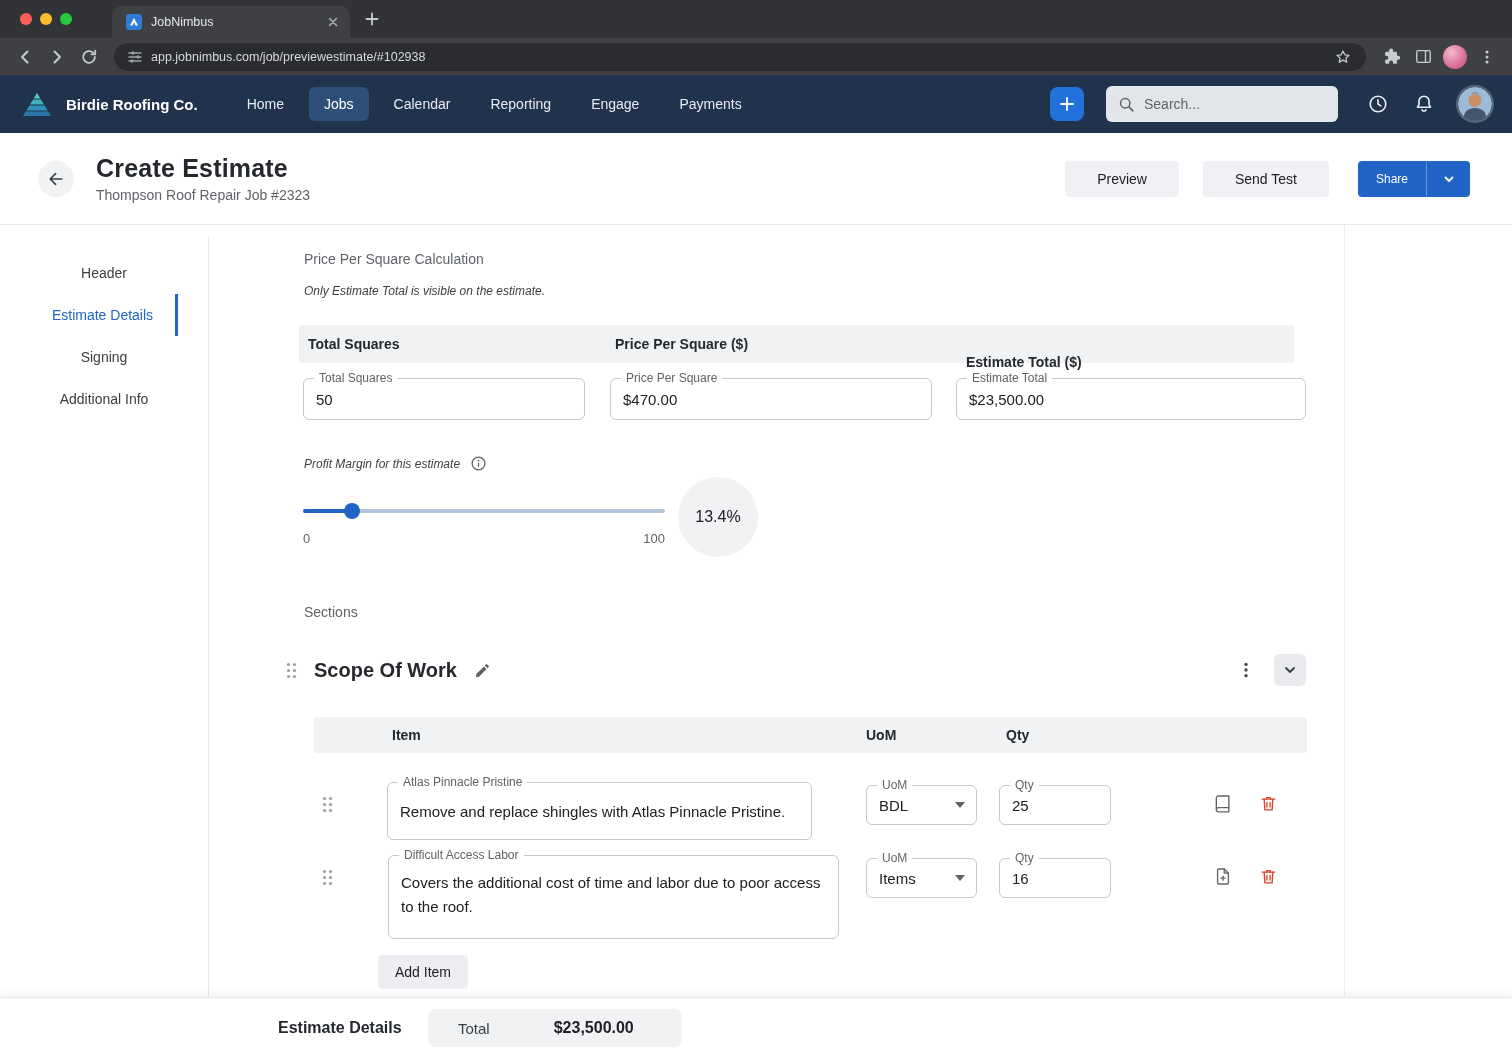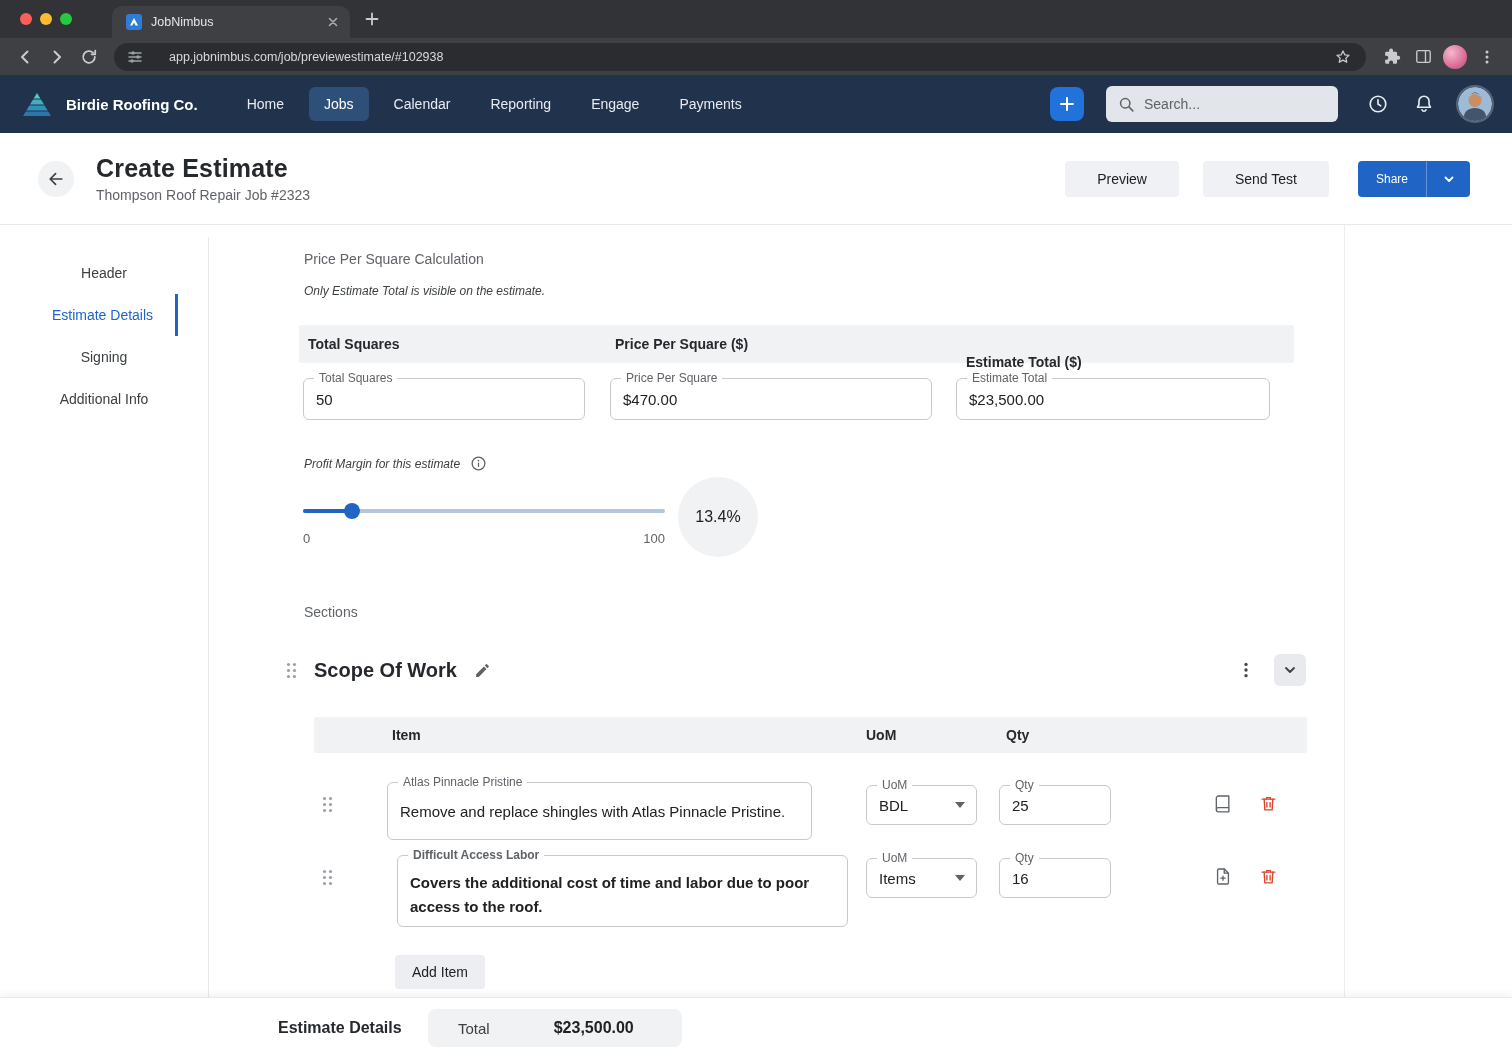--- a/index.html
+++ b/index.html
@@ -17,21 +17,21 @@
   .lights{display:flex;gap:8px;align-items:center;height:38px;padding:0 14px 0 20px;}
   .light{width:12px;height:12px;border-radius:50%;}
   .l-red{background:#FF5F57}.l-yellow{background:#FEBC2E}.l-green{background:#28C840}
   .tab{height:32px;width:238px;margin-left:26px;background:#3F4044;border-radius:10px 10px 0 0;
     display:flex;align-items:center;gap:9px;padding:0 10px 0 14px;}
   .tab-title{flex:1;font-size:12.5px;color:#E4E6EA;white-space:nowrap;overflow:hidden;}
   .newtab{height:38px;display:flex;align-items:center;padding:0 14px;}
   .toolbar{height:37px;background:#3F4044;display:flex;align-items:center;padding:0 10px;gap:2px;}
   .tbtn{width:30px;height:30px;display:flex;align-items:center;justify-content:center;border-radius:50%;}
   .omnibox{flex:1;height:28px;margin:0 8px;border-radius:14px;background:#2B2C2F;
-    display:flex;align-items:center;gap:27px;padding:0 14px;}
+    display:flex;align-items:center;gap:9px;padding:0 14px;}
   .url{flex:1;font-size:12.5px;color:#D6D9DD;white-space:nowrap;overflow:hidden;}
   .pinkav{width:24px;height:24px;border-radius:50%;
     background:radial-gradient(circle at 35% 32%,#F4B8CC,#D5638E 70%);}
   
   .appbar{position:absolute;top:75px;left:0;right:0;height:58px;background:var(--navy);
     display:flex;align-items:center;padding:0 20px 0 22px;}
   .company{color:#fff;font-size:15px;font-weight:700;margin:0 34px 0 14px;white-space:nowrap;}
   .nav{display:flex;gap:10px;align-items:center;}
   .nav-item{color:#E8ECF2;font-size:14px;padding:9px 15px;border-radius:6px;cursor:default;white-space:nowrap;}
   .nav-item.active{background:var(--nav-active);color:#fff;}
@@ -316,21 +316,21 @@
     </div>
 
     <div class="field" style="left:65px;top:153px;width:282px;height:42px;">
       <span class="flabel">Total Squares</span>
       <div class="fval">50</div>
     </div>
     <div class="field" style="left:372px;top:153px;width:322px;height:42px;">
       <span class="flabel">Price Per Square</span>
       <div class="fval">$470.00</div>
     </div>
-    <div class="field" style="left:718px;top:153px;width:314px;height:42px;">
+    <div class="field" style="left:718px;top:153px;width:350px;height:42px;">
       <span class="flabel">Estimate Total</span>
       <div class="fval">$23,500.00</div>
     </div>
 
     <div class="abs" style="left:66px;top:230px;display:flex;align-items:center;gap:10px;">
       <span class="lbl-dark">Profit Margin for this estimate</span>
       <span>
         <svg width="17" height="17" viewBox="0 0 20 20">
             <circle cx="10" cy="10" r="7.5" fill="none" stroke="#5F6368" stroke-width="1.5"></circle>
             <circle cx="10" cy="6.6" r="1" fill="#5F6368"></circle>
@@ -444,21 +444,21 @@
           <g fill="#9AA0A6">
             <circle cx="2.5" cy="2.5" r="1.6"></circle>
             <circle cx="8.5" cy="2.5" r="1.6"></circle>
             <circle cx="2.5" cy="8.5" r="1.6"></circle>
             <circle cx="8.5" cy="8.5" r="1.6"></circle>
             <circle cx="2.5" cy="14.5" r="1.6"></circle>
             <circle cx="8.5" cy="14.5" r="1.6"></circle>
           </g>
         </svg>
     </span>
-    <div class="field" style="left:159px;top:630px;width:451px;height:72px;font-weight:bold;">
+    <div class="field" style="left:150px;top:630px;width:451px;height:84px;">
       <span class="flabel">Difficult Access Labor</span>
       <div class="ftext">Covers the additional cost of time and labor due to poor access to the roof.</div>
     </div>
     <div class="field" style="left:628px;top:633px;width:111px;height:40px;">
       <span class="flabel">UoM</span>
       <div class="selrow">
         <span class="selval">Items</span>
         <span>
             <svg width="10" height="6" viewBox="0 0 10 6">
               <path d="M0 0h10L5 6z" fill="#5F6368"></path>
@@ -479,21 +479,21 @@
     </span>
     <span class="abs iconbtn" style="left:1021px;top:641px;">
       <svg width="19" height="21" viewBox="0 0 24 24" fill="none" stroke="#D9442B" stroke-width="1.7" stroke-linecap="round" stroke-linejoin="round">
           <path d="M4 6.5h16"></path>
           <path d="M9.5 6.5v-2h5v2"></path>
           <path d="M6.5 6.5l.9 13.5h9.2l.9-13.5"></path>
           <path d="M10 10.5v6M14 10.5v6"></path>
         </svg>
     </span>
 
-    <button class="abs additem" style="left:157px;top:730px;">Add Item</button>
+    <button class="abs additem" style="left:140px;top:730px;">Add Item</button>
 
   </div>
 </div>
 
 <div class="footer">
   <div class="foot-title">Estimate Details</div>
   <div class="foot-pill">
     <span class="tl">Total</span>
     <span class="tv">$23,500.00</span>
   </div>

